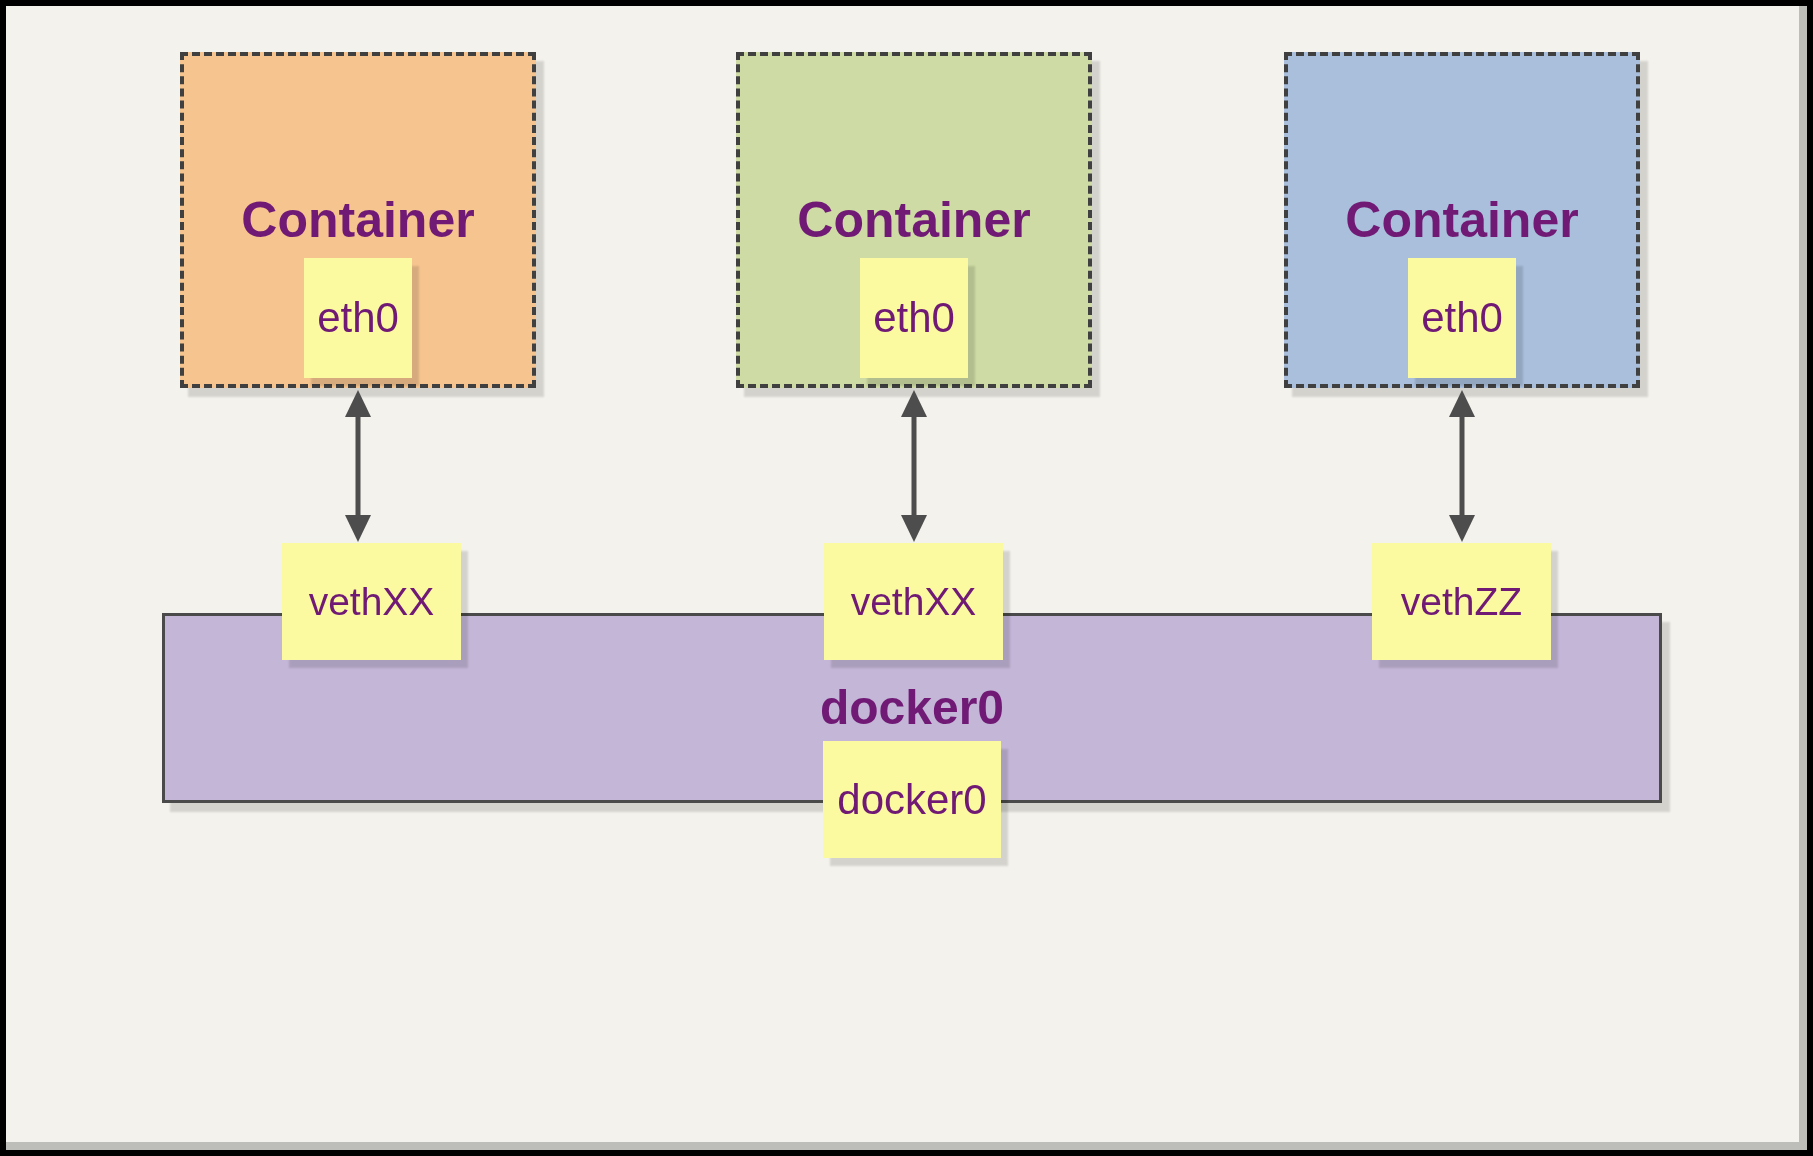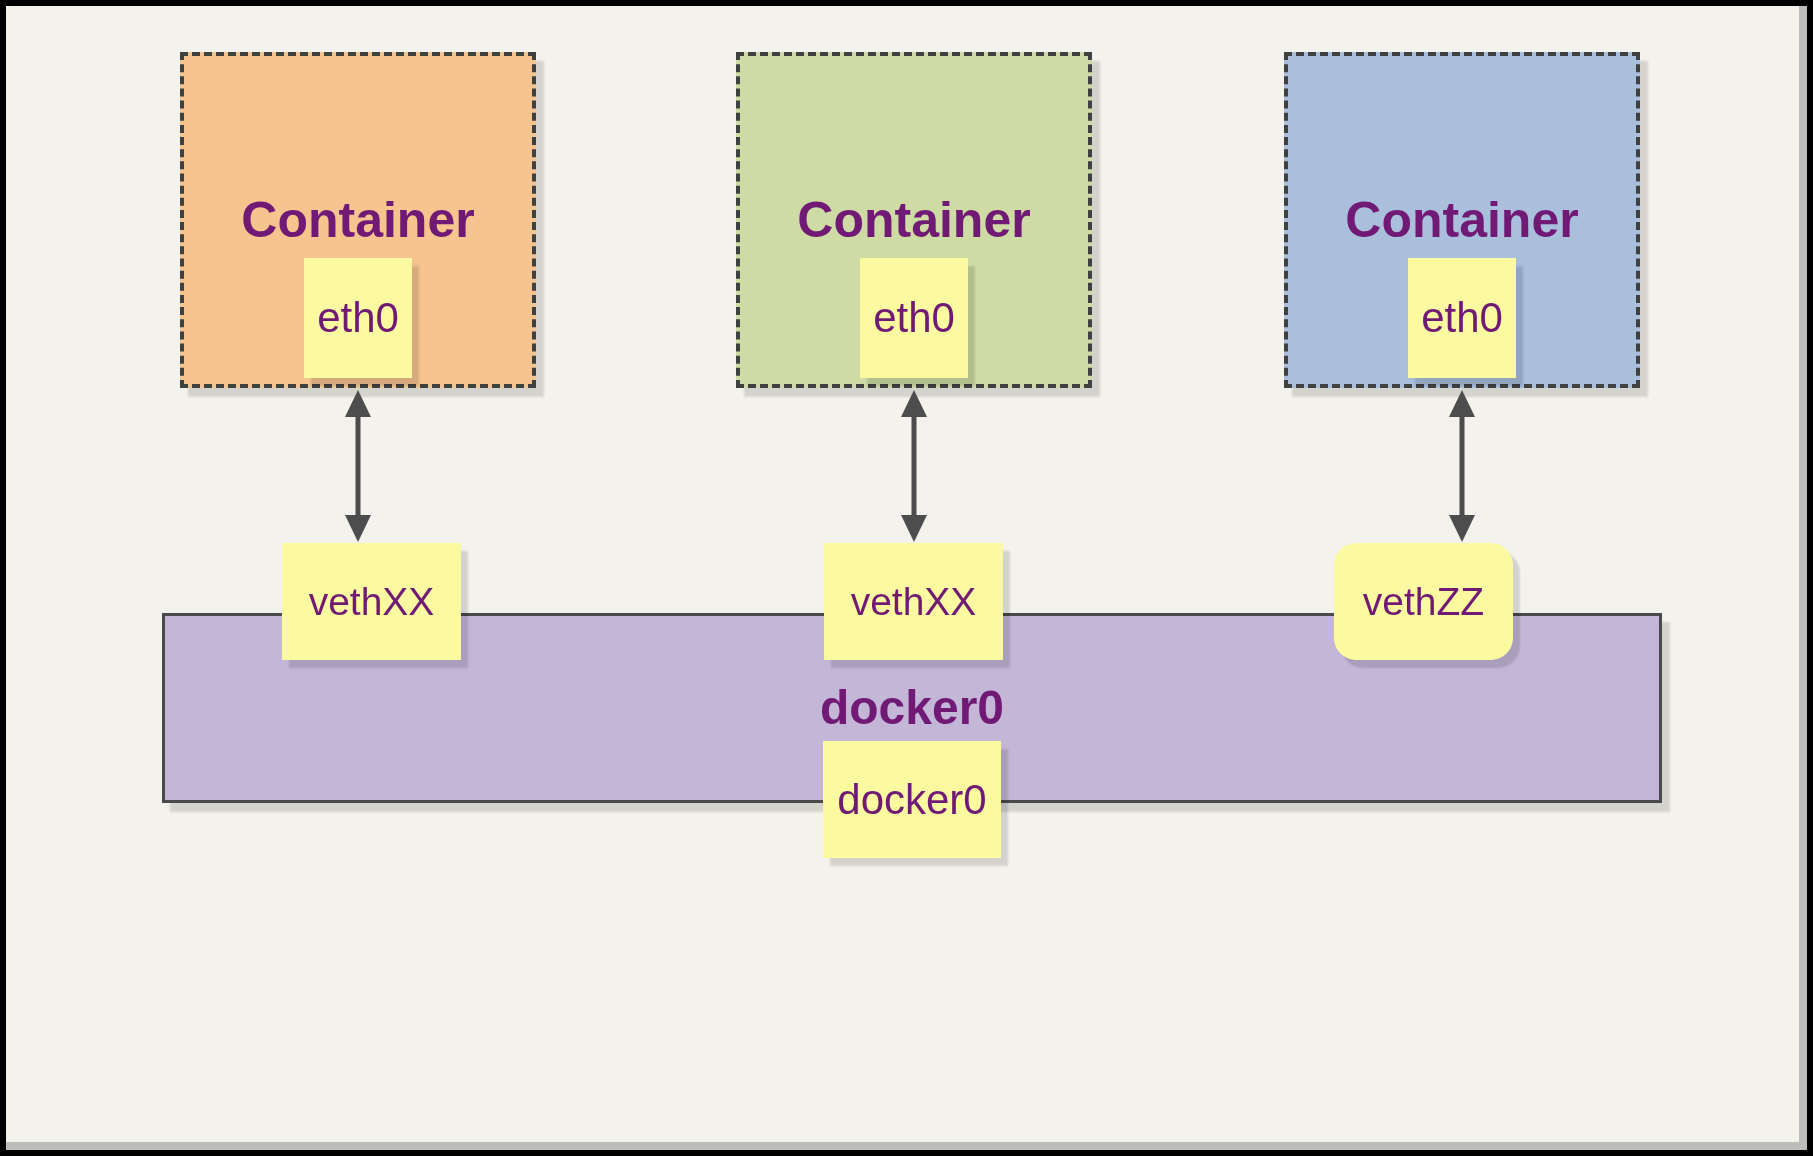--- a/index.html
+++ b/index.html
@@ -40,21 +40,21 @@
     display: flex; align-items: center; justify-content: center;
     line-height: 1;
   }
   .eth-box { top: 252px; width: 108px; height: 120px; font-size: 42px; }
   .e1 { left: 298px; }
   .e2 { left: 854px; }
   .e3 { left: 1402px; }
   .veth-box { top: 537px; width: 179px; height: 117px; font-size: 39px; }
   .v1 { left: 276px; }
   .v2 { left: 818px; }
-  .v3 { left: 1328px; border-radius: 22px; }
+  .v3 { left: 1366px; }
   .arrow {
     position: absolute;
     top: 382px;
     width: 44px; height: 156px;
   }
   .a1 { left: 330px; }
   .a2 { left: 886px; }
   .a3 { left: 1434px; }
   .bridge-bar {
     position: absolute;

